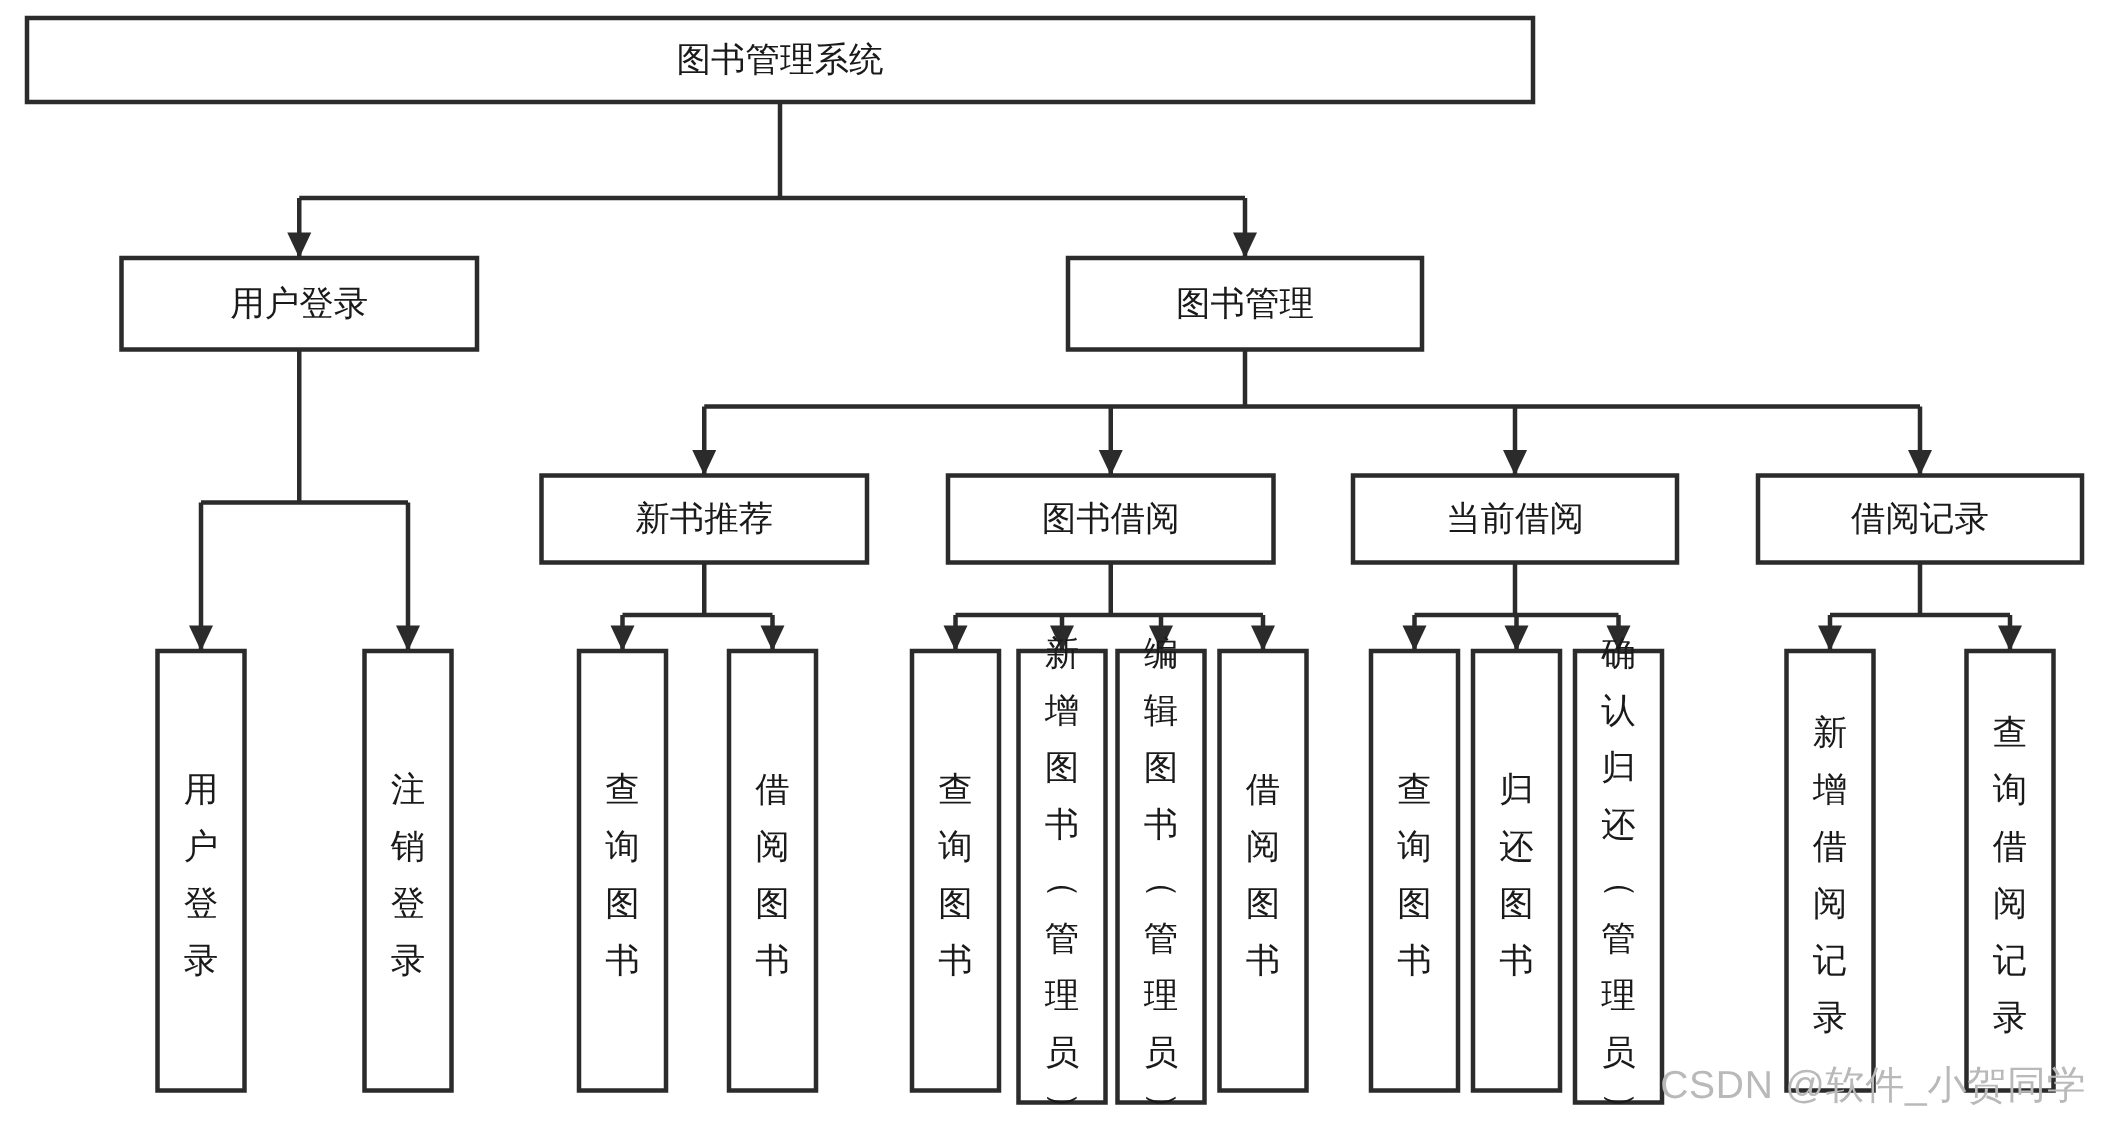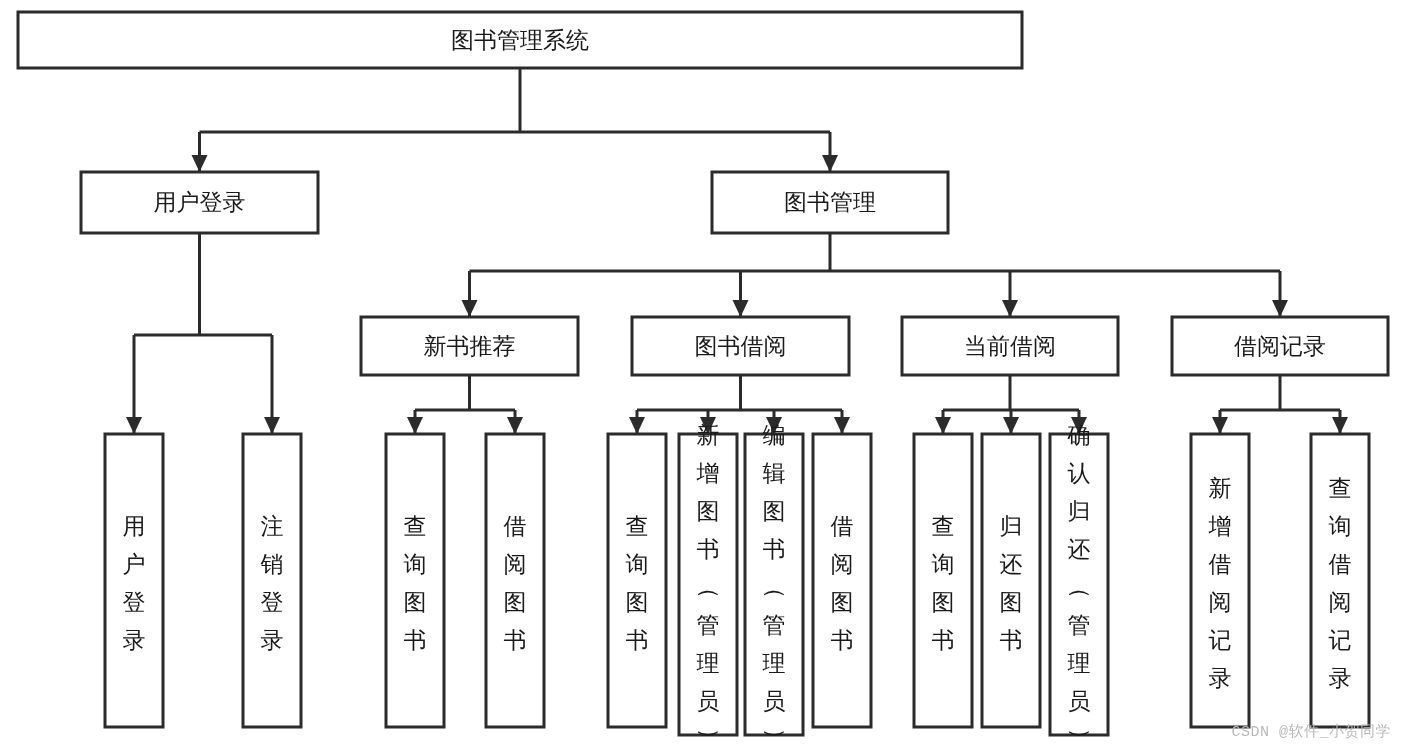--- a/index.html
+++ b/index.html
@@ -51,22 +51,22 @@
   .node-label-v {
     font-family: "DejaVu Sans", "Liberation Sans", sans-serif;
     font-size: 23px;
     fill: #1a1a1a;
     text-anchor: middle;
   }
   .watermark-text {
     position: absolute;
     right: 14px;
     bottom: 6px;
-    font-family: Liberation Mono, monospace;
-    font-size: 15px;
+    font-family: Liberation Sans, sans-serif;
+    font-size: 26px;
     color: #b9b9b9;
     white-space: nowrap;
     letter-spacing: 0.5px;
     user-select: none;
     margin-top: 21px;
   }
 </style>
 </head>
 <body>
 

